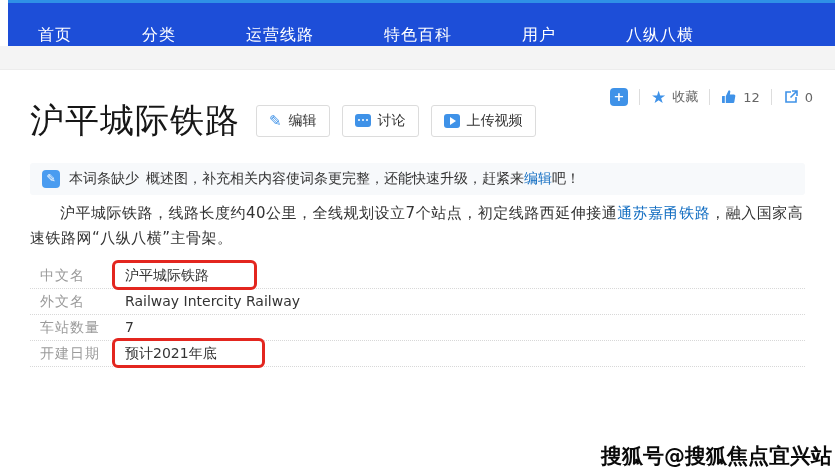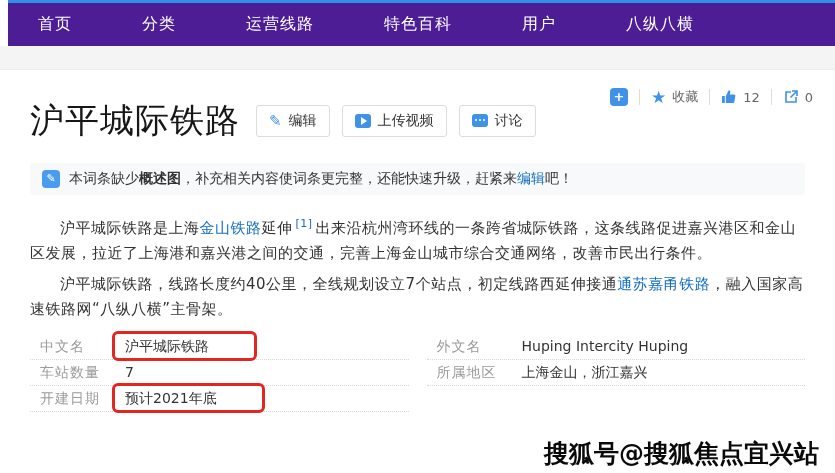--- a/index.html
+++ b/index.html
@@ -5,23 +5,23 @@
   * { box-sizing: border-box; }
   html,body { margin:0; padding:0; }
   body {
     width:835px; height:473px; overflow:hidden; position:relative;
     background:#fff;
     font-family:"DejaVu Sans","Liberation Sans",sans-serif;
     -webkit-font-smoothing:antialiased;
   }
   
   .topnav {
-    height:46px; background:#4c1d95; border-top:3px solid #2f90e6;
+    height:46px; background:#1d4ed8; border-top:3px solid #2f90e6;
     margin-left:8px;
-    display:flex; align-items:center; padding-left:30px; gap:70px;
+    display:flex; align-items:flex-end; padding-left:30px; gap:70px;
   }
   .nav-item { color:#fff; font-size:16px; letter-spacing:1px; cursor:pointer; white-space:nowrap; }
   .subband { height:24px; background:#f4f4f4; border-bottom:1px solid #ececec; }
 
   .content { padding:0 30px; position:relative; }
 
   
   .top-actions {
     position:absolute; top:18px; right:22px;
     display:flex; align-items:center; gap:11px;
@@ -60,46 +60,46 @@
   
   .notice {
     margin-top:22px; background:#f7f9fb; border-radius:3px;
     padding:7px 12px; display:flex; align-items:center; gap:9px;
     font-size:14px; color:#333;
   }
   .notice-pencil {
     width:18px; height:18px; border-radius:4px; background:#4a9cf0;
     color:#fff; font-size:11px; line-height:18px; text-align:center; flex-shrink:0;
   }
-  .notice b { font-weight:bold; }
+  .notice b { font-weight:normal;margin-left:7px; }
   a.link { color:#136ec2; text-decoration:none; cursor:pointer; }
   sup.ref { color:#136ec2; font-size:11px; margin:0 3px; cursor:pointer; }
 
   
   .summary p { font-size:15px; color:#333; line-height:25px; margin:16px 0 0; text-indent:2em; letter-spacing:0.5px; }
   .summary p.p2 { margin-top:6px; }
 
   
-  .infobox { margin-top:12px; display:grid; grid-template-columns:1fr 1fr; column-gap:18px; }
+  .infobox { margin-top:12px; display:grid; grid-template-columns:1fr; column-gap:18px; }
   .cell {
     display:flex; align-items:center;
     padding:4px 0 4px 10px; border-bottom:1px dotted #d8d8d8;
     font-size:14px; line-height:17px; min-height:26px;
   }
   .lbl { width:85px; flex-shrink:0; color:#9b9b9b; letter-spacing:1px; }
   .val { color:#333; position:relative; white-space:nowrap; }
   .val.hl::after {
     content:""; position:absolute; top:-7px; bottom:-6px; left:-13px; right:-48px;
     border:3px solid #e3261f; border-radius:6px; pointer-events:none;
   }
 
   
   .watermark {
-    position:absolute; right:16px; bottom:3px;
-    font-size:25px; font-weight:bold; color:#0a0a0a; letter-spacing:0px; white-space:nowrap;
+    position:absolute; right:3px; bottom:3px;
+    font-size:21px; font-weight:bold; color:#0a0a0a; letter-spacing:0px; white-space:nowrap;
     text-shadow:-1px -1px 0 #fff,1px -1px 0 #fff,-1px 1px 0 #fff,1px 1px 0 #fff,0 2px 0 #fff,2px 0 0 #fff,-2px 0 0 #fff;
   }
 </style>
 </head>
 <body>
 
 <div class="topnav">
   <span class="nav-item">首页</span>
   <span class="nav-item">分类</span>
   <span class="nav-item">运营线路</span>
@@ -135,55 +135,50 @@
     </div>
   </div>
 
   <div class="title-row">
     <h1 class="page-title" style="margin:0;font-weight:normal;">沪平城际铁路</h1>
     <button class="btn">
       <span class="pencil-glyph">✎</span>
       <span>编辑</span>
     </button>
     <button class="btn">
+      <span class="comment-glyph"></span>
+      <span>讨论</span>
+    </button>
+    <button class="btn">
       <span class="video-glyph"></span>
       <span>上传视频</span>
-    </button>
-    <button class="btn">
-      <span class="comment-glyph"></span>
-      <span>讨论</span>
     </button>
   </div>
 
   <div class="notice">
     <span class="notice-pencil">✎</span>
     <span><span>本词条缺少</span><b>概述图</b><span>，补充相关内容使词条更完整，还能快速升级，赶紧来</span><a class="link">编辑</a><span>吧！</span></span>
   </div>
 
   <div class="summary">
-    <p class="p1"><span>沪平城际铁路是上海</span><a class="link">金山铁路</a><span>延伸</span><sup class="ref">[1]</sup><span>出来沿杭州湾环线的一条跨省城际铁路，这条线路促进嘉兴港区和金山区发展，拉近了上海港和嘉兴港之间的交通，完善上海金山城市综合交通网络，改善市民出行条件。</span></p>
     <p class="p2"><span>沪平城际铁路，线路长度约40公里，全线规划设立7个站点，初定线路西延伸接通</span><a class="link">通苏嘉甬铁路</a><span>，融入国家高速铁路网“八纵八横”主骨架。</span></p>
   </div>
 
   <div class="infobox">
     <div class="cell">
       <span class="lbl">中文名</span>
       <span class="val hl">沪平城际铁路</span>
     </div>
     <div class="cell">
       <span class="lbl">外文名</span>
-      <span class="val">Huping Intercity Huping</span>
+      <span class="val">Railway Intercity Railway</span>
     </div>
     <div class="cell">
       <span class="lbl">车站数量</span>
       <span class="val">7</span>
-    </div>
-    <div class="cell">
-      <span class="lbl">所属地区</span>
-      <span class="val">上海金山，浙江嘉兴</span>
     </div>
     <div class="cell">
       <span class="lbl">开建日期</span>
       <span class="val hl">预计2021年底</span>
     </div>
   </div>
 
 </div>
 
 <div class="watermark">搜狐号@搜狐焦点宜兴站</div>

